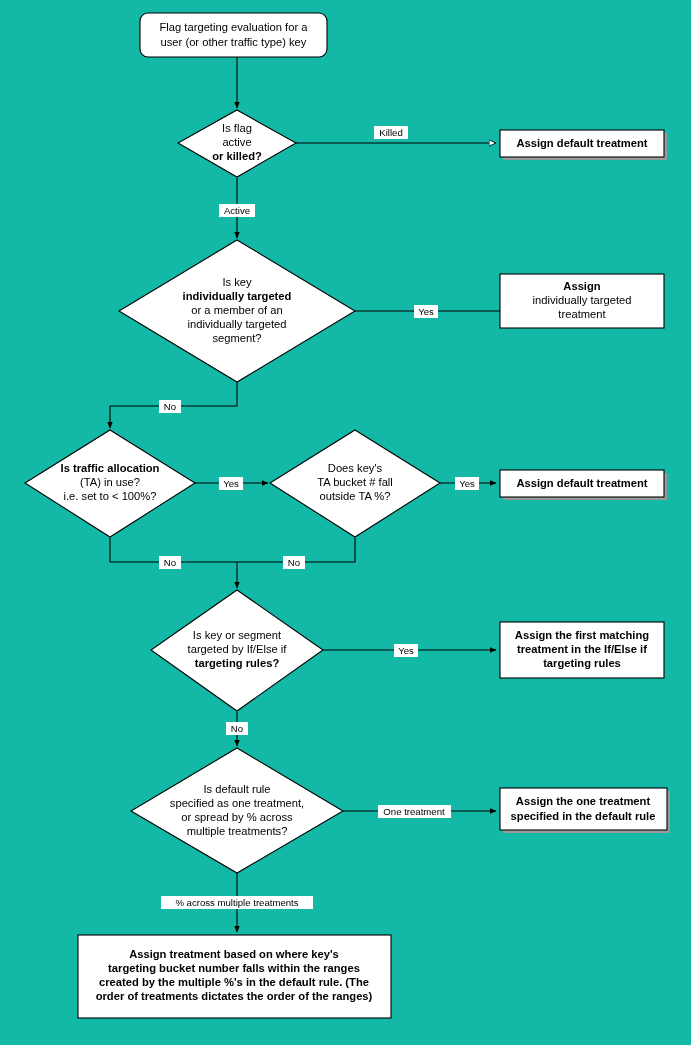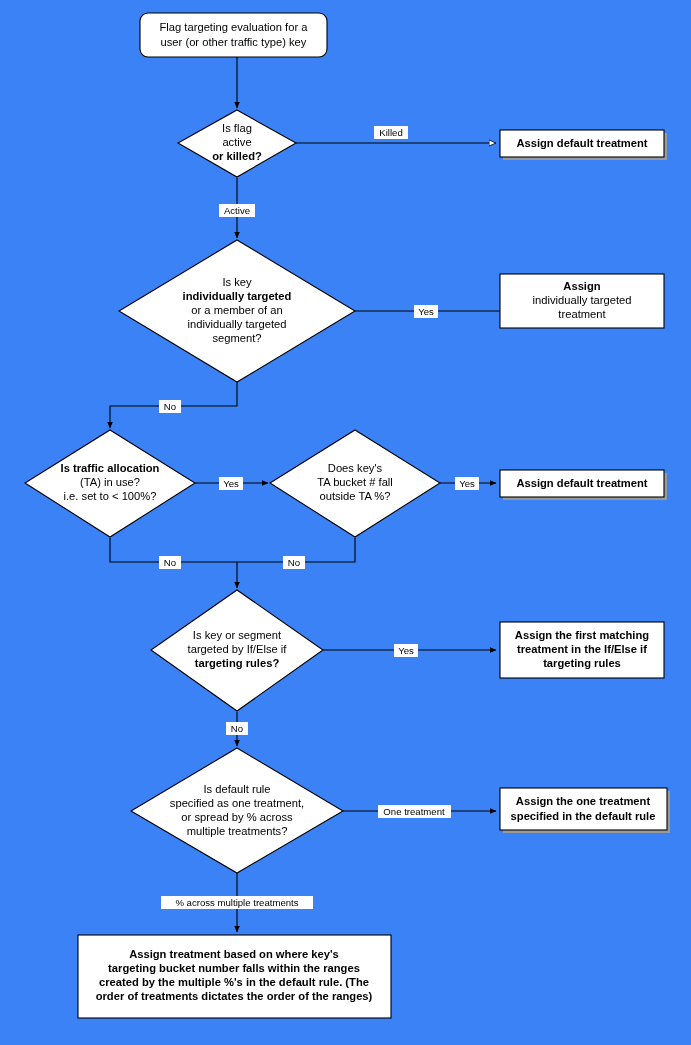--- a/index.html
+++ b/index.html
@@ -10,21 +10,21 @@
   body {
     font-family: "Liberation Sans", sans-serif;
     width: 691px;
     height: 1045px;
     overflow: hidden;
   }
   #flowchart-root {
     position: relative;
     width: 691px;
     height: 1045px;
-    background: #3b82f6;
+    background: #14b8a6;
     text-align: center;
   }
   svg.chart-svg {
     position: absolute;
     top: 0;
     left: 0;
     width: 691px;
     height: 1045px;
     display: block;
   }

